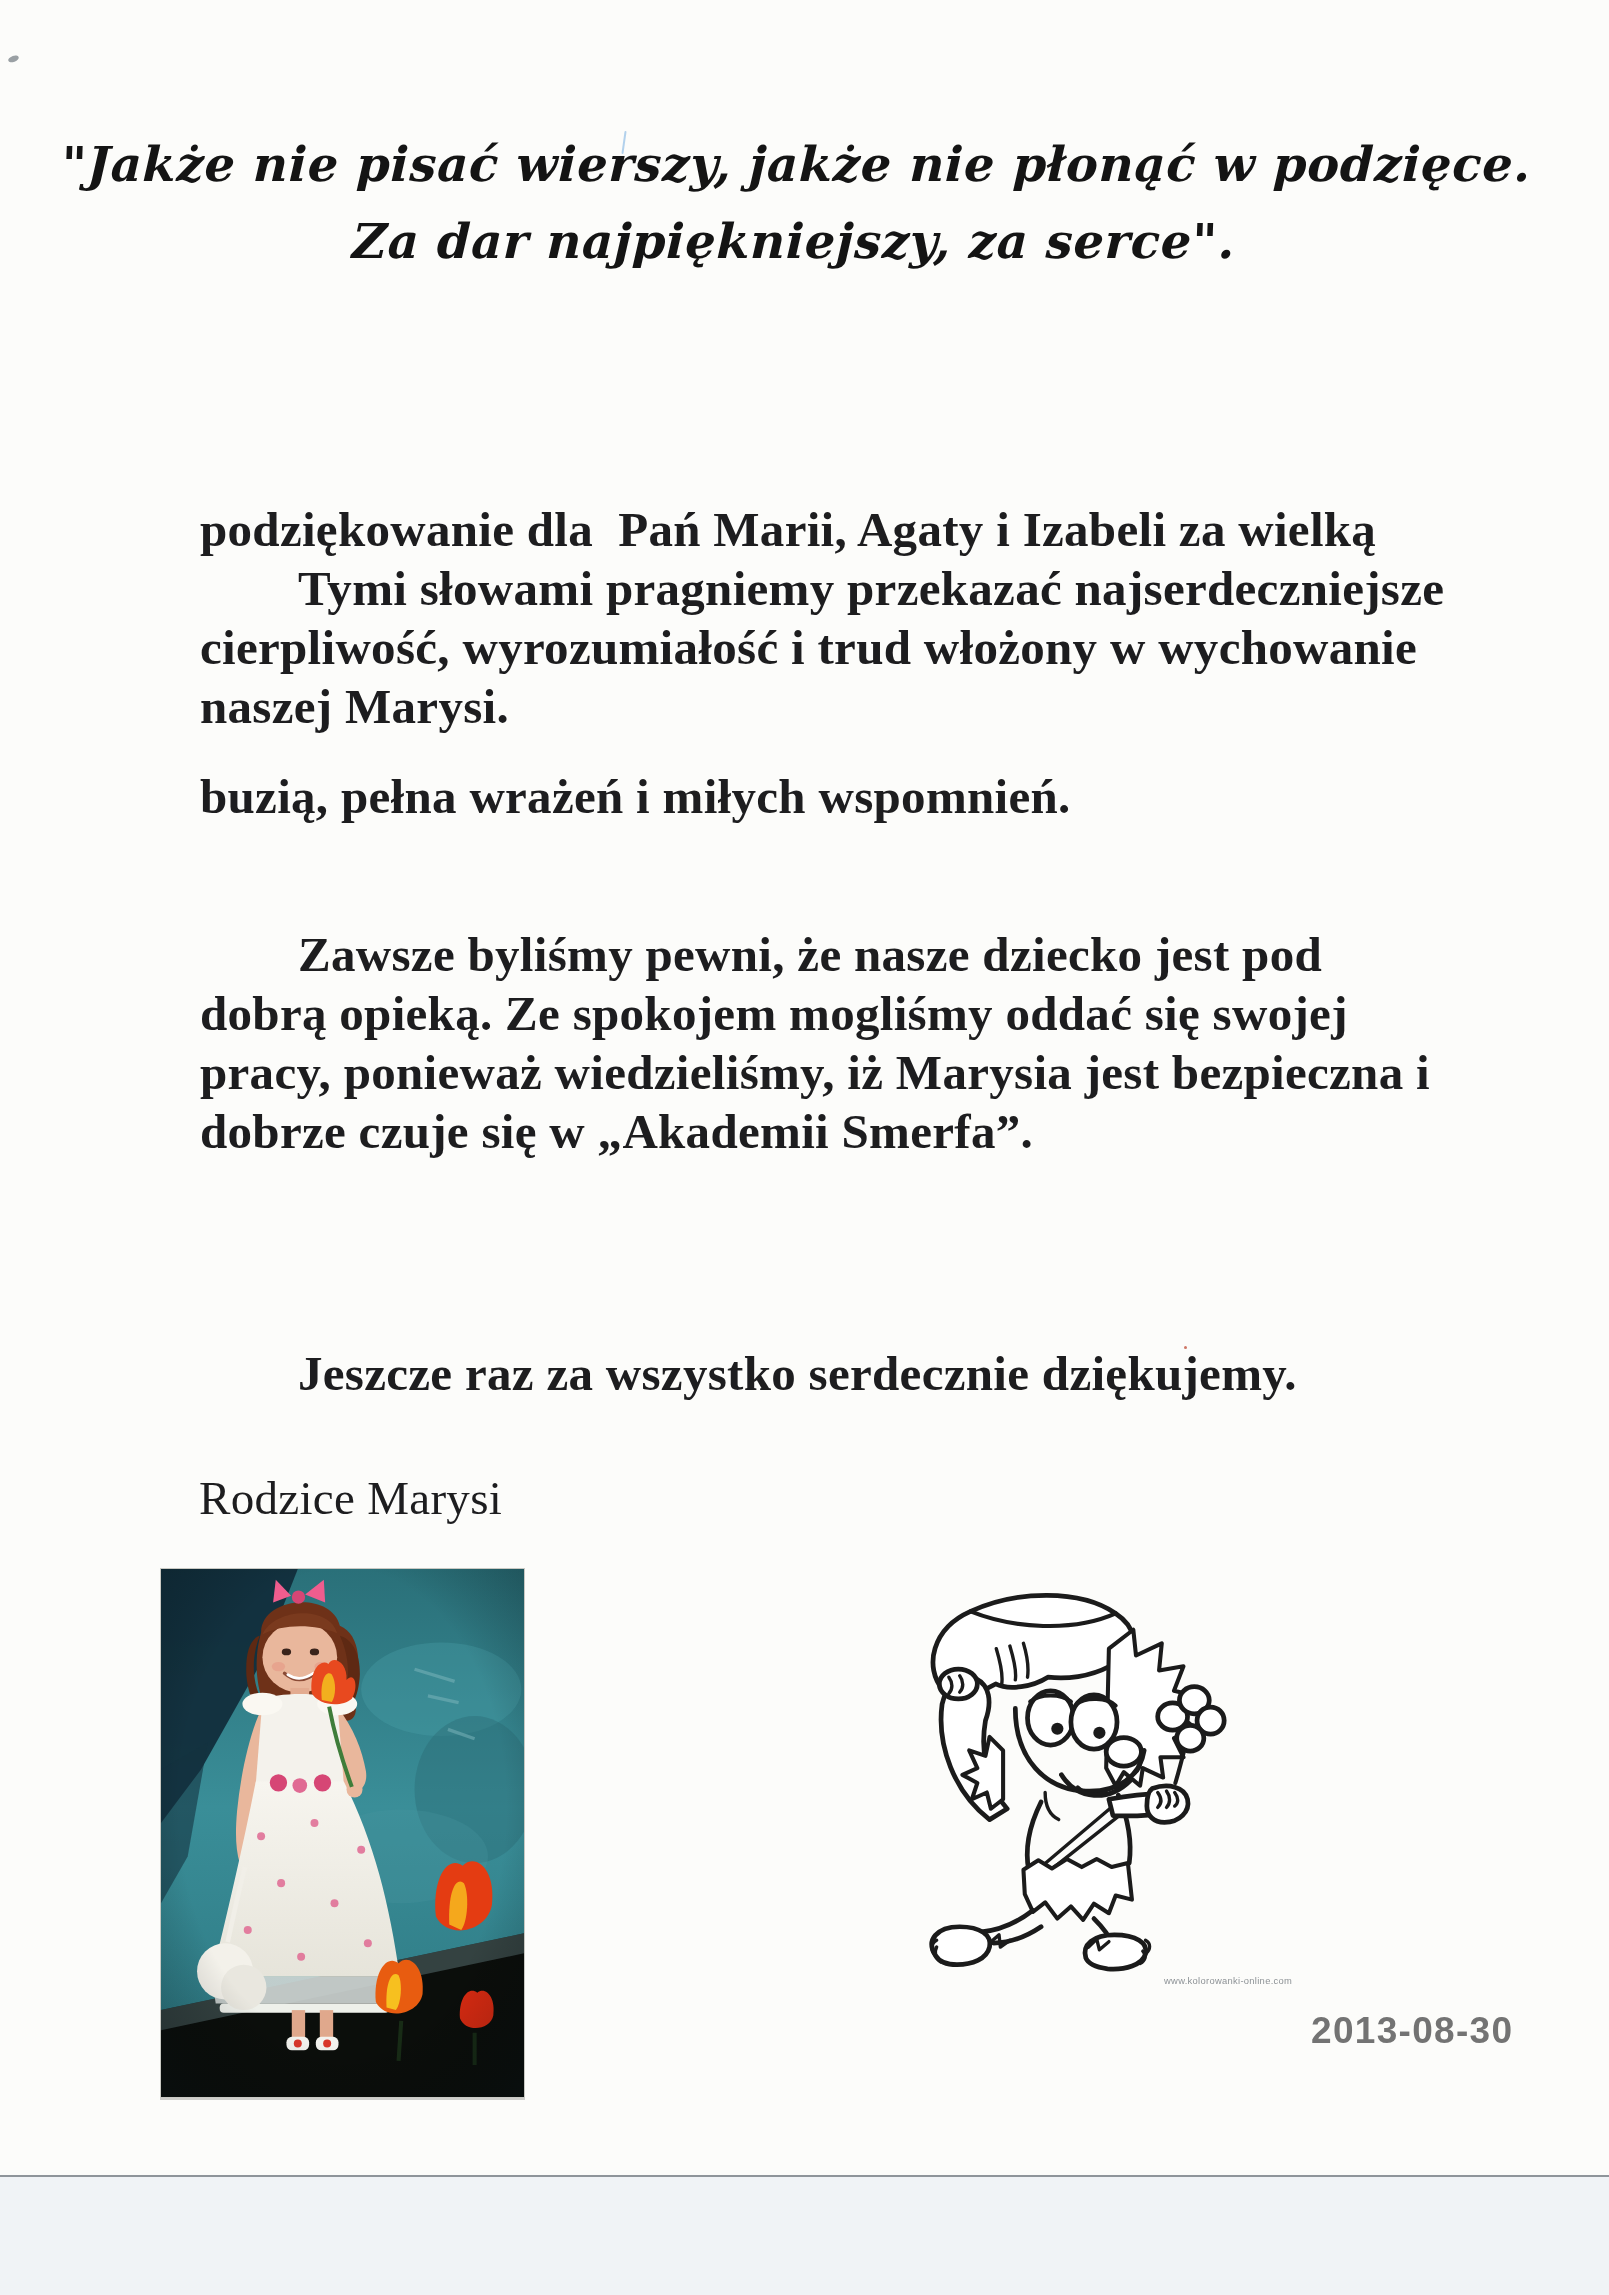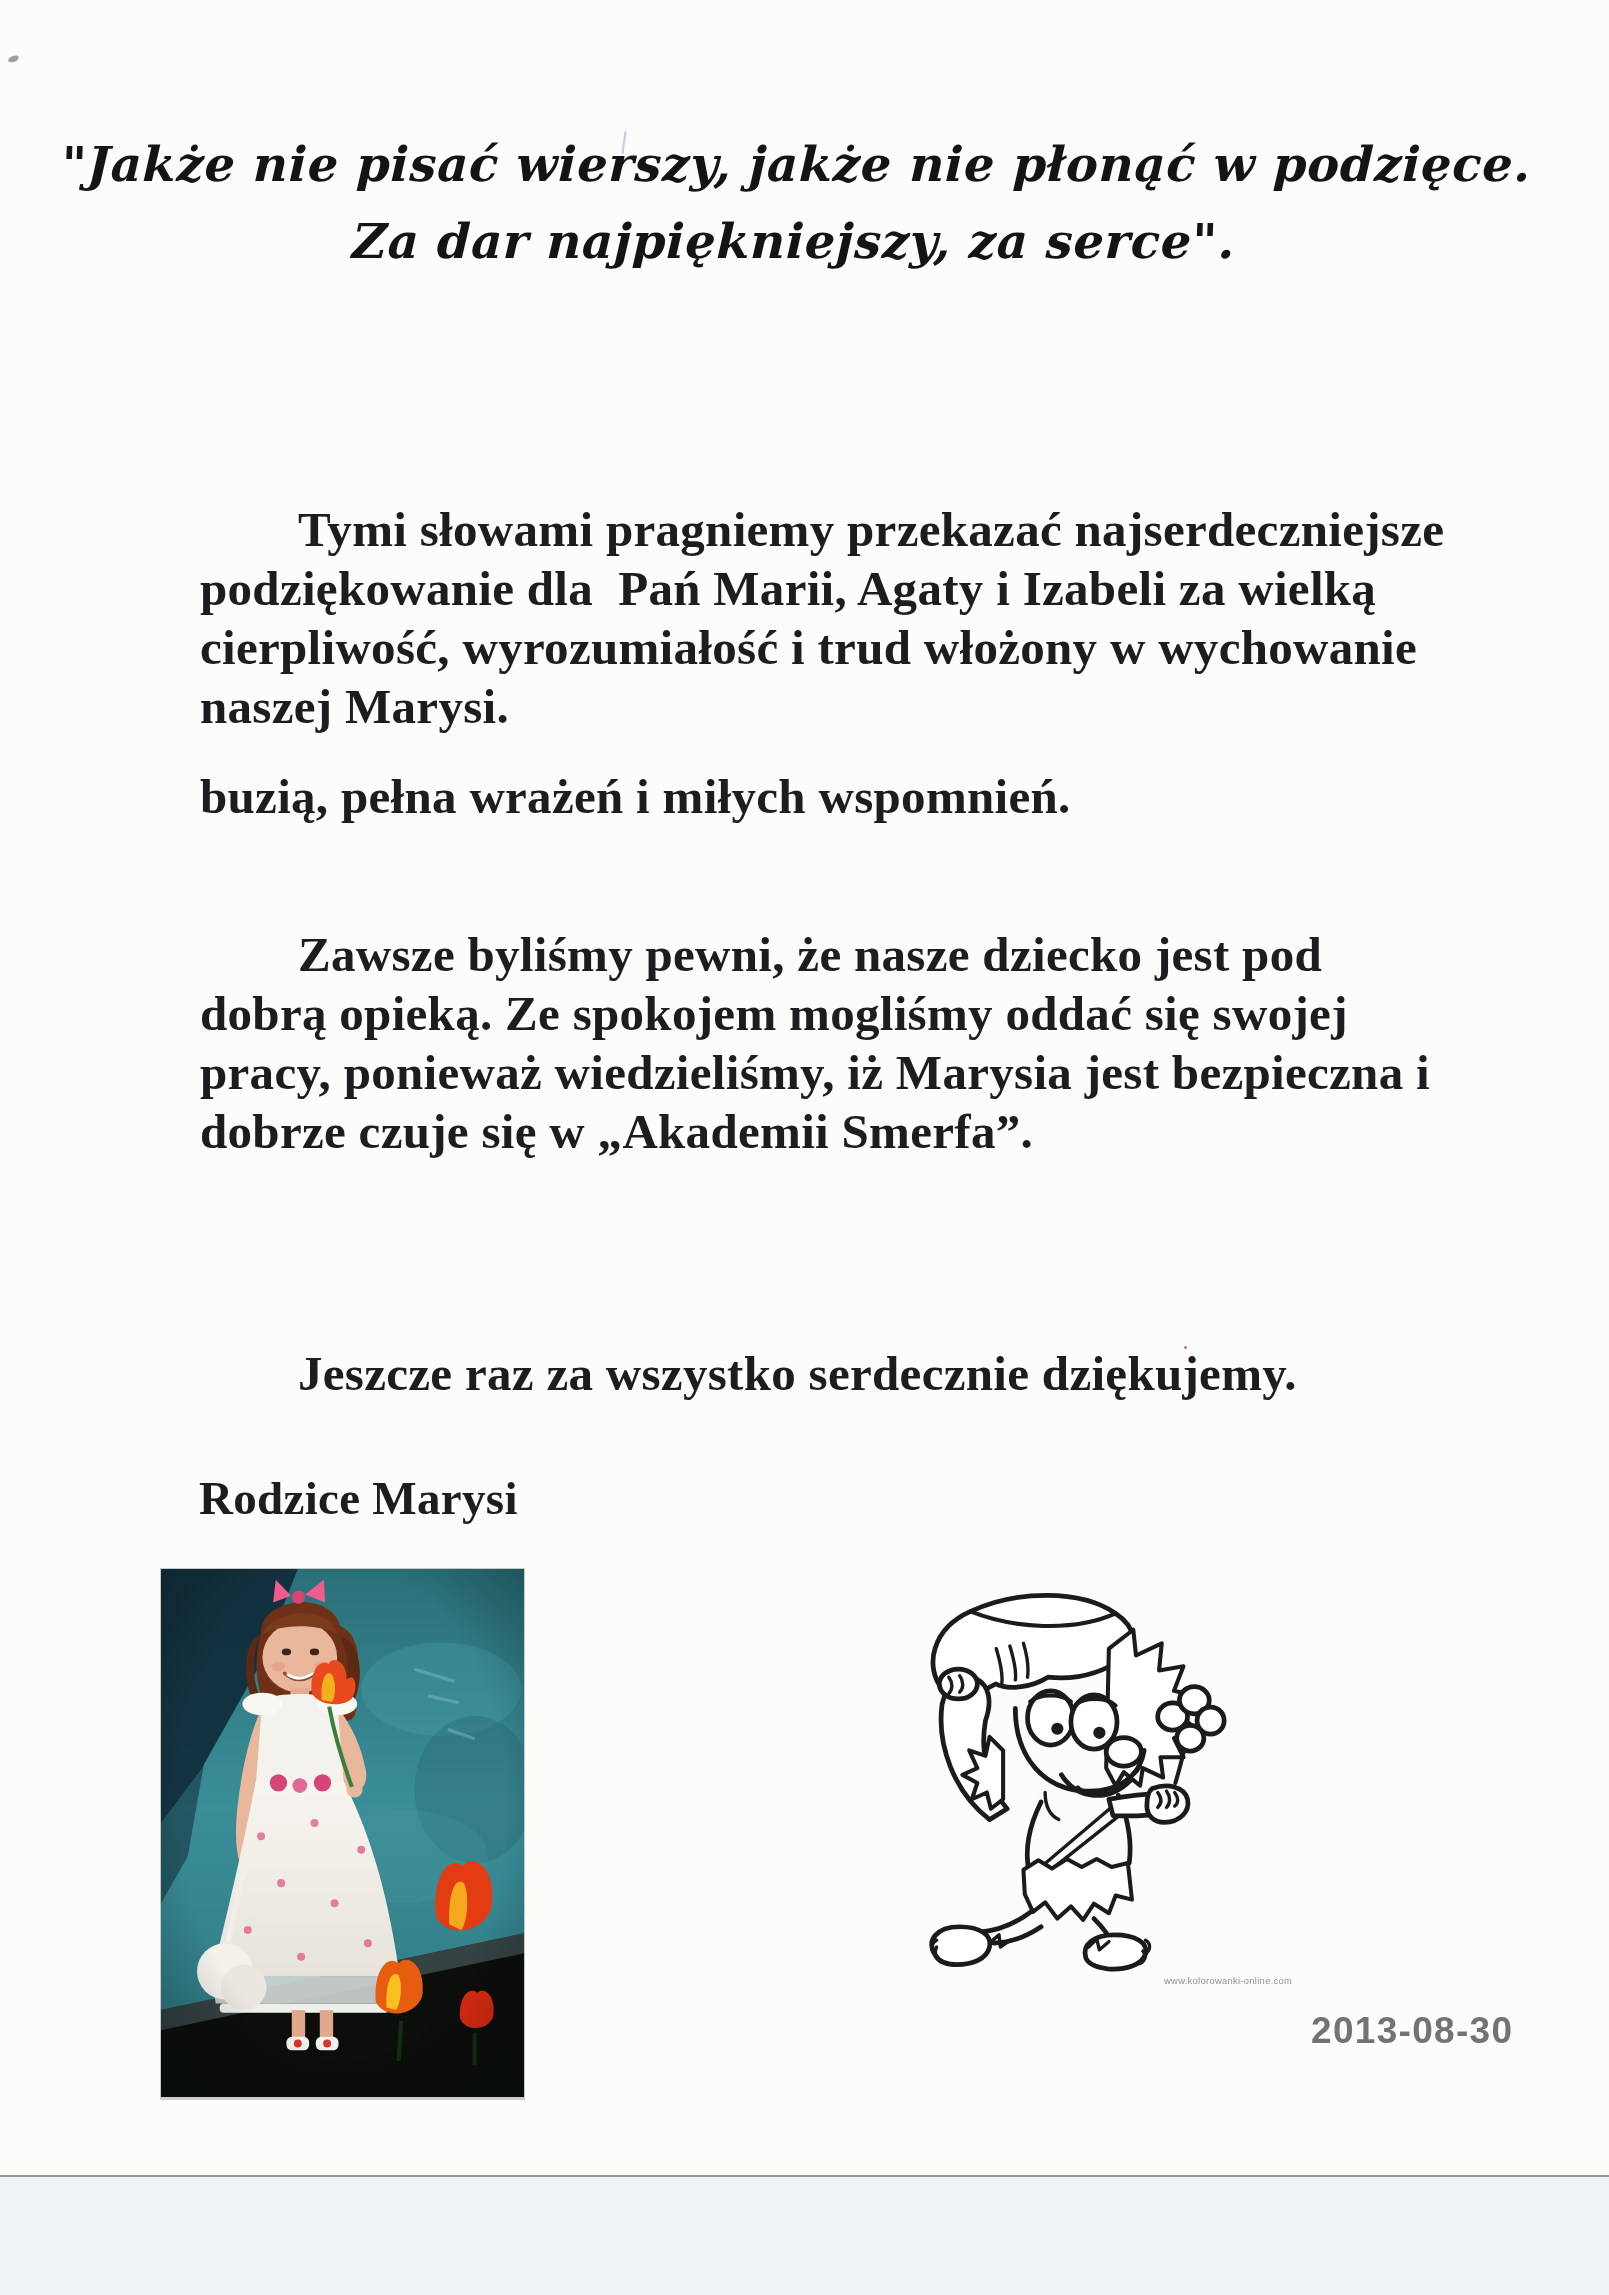--- a/index.html
+++ b/index.html
@@ -30,21 +30,21 @@
   }
   .para .line{white-space:pre;}
   .para .indent{padding-left:98px;}
   .p1{top:500px;}
   .p2{top:767px;}
   .p3{top:925px;}
   .p4{top:1344px;}
   
   .signature{
     position:absolute;top:1471px;left:199px;
-    font-size:47px;font-weight:700;letter-spacing:0.3px;
+    font-size:47px;font-weight:400;letter-spacing:0.3px;
   }
   
   .date{
     position:absolute;top:2010px;left:1311px;
     font-family:"Liberation Sans","DejaVu Sans",sans-serif;
     font-weight:700;font-size:37px;color:#737373;
     letter-spacing:1.3px;
   }
   
   .photo{
@@ -81,22 +81,22 @@
 <body>
 
 <div class="page">
 
   <div class="quote">
     <div>"Jakże nie pisać wierszy, jakże nie płonąć w podzięce.</div>
     <div>Za dar najpiękniejszy, za serce".</div>
   </div>
 
   <div class="para p1">
+    <div class="line">podziękowanie dla  Pań Marii, Agaty i Izabeli za wielką</div>
     <div class="line indent">Tymi słowami pragniemy przekazać najserdeczniejsze</div>
-    <div class="line">podziękowanie dla  Pań Marii, Agaty i Izabeli za wielką</div>
     <div class="line">cierpliwość, wyrozumiałość i trud włożony w wychowanie</div>
     <div class="line">naszej Marysi.</div>
   </div>
 
   <div class="para p2">
     <div class="line">buzią, pełna wrażeń i miłych wspomnień.</div>
   </div>
 
   <div class="para p3">
     <div class="line indent">Zawsze byliśmy pewni, że nasze dziecko jest pod</div>

